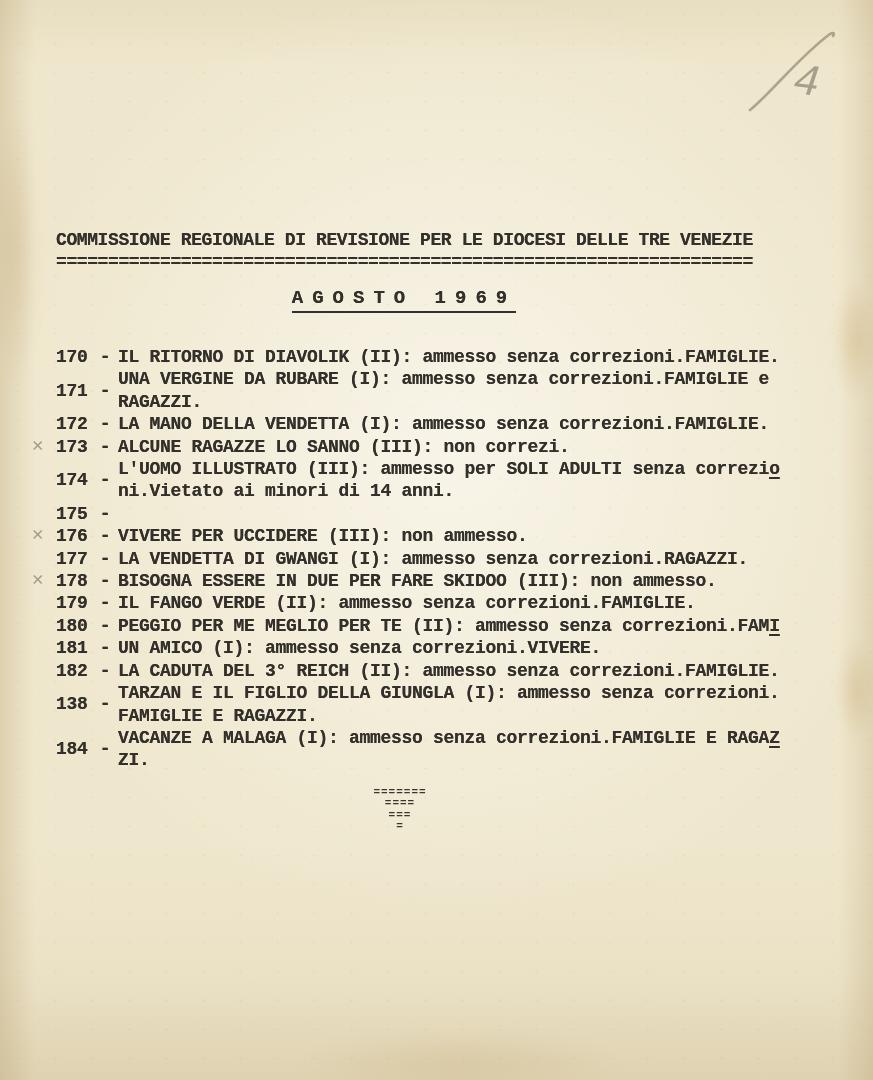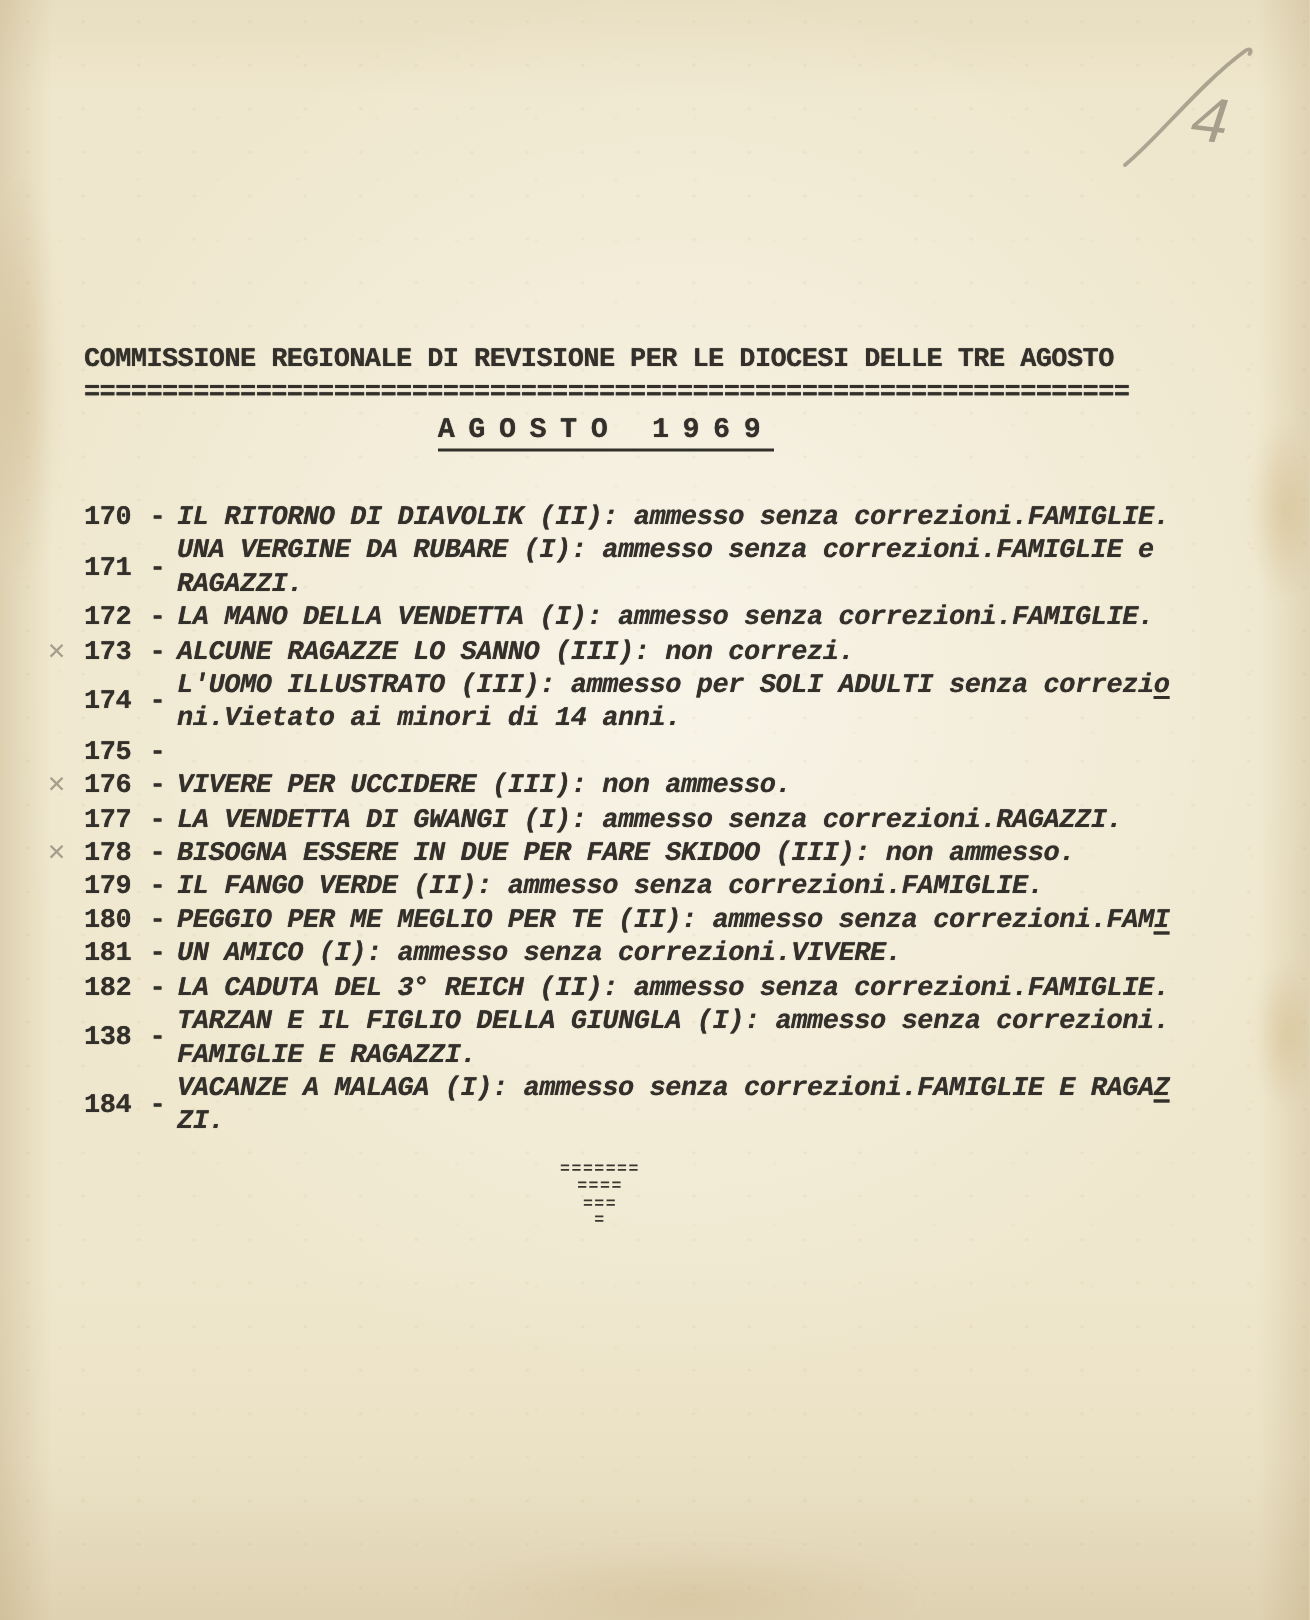--- a/index.html
+++ b/index.html
@@ -41,39 +41,39 @@
 
   .doc-title{
     font-size:18px;font-weight:700;letter-spacing:-0.4px;line-height:22px;
     white-space:nowrap;text-shadow:0 0 .6px rgba(45,40,34,.85);
   }
   .title-underline{
     font-size:18px;font-weight:700;letter-spacing:-0.4px;line-height:21px;
     white-space:nowrap;overflow:hidden;width:712px;margin-top:1px;
     text-shadow:0 0 .6px rgba(45,40,34,.85);
   }
-  .month-wrap{margin-top:1px;text-align:center;padding-right:70px;}
+  .month-wrap{margin-top:13px;text-align:center;padding-right:70px;}
   .month-title{
     display:inline-block;
     font-size:19px;font-weight:700;letter-spacing:9px;line-height:24px;
     border-bottom:2.5px solid #33302b;padding-bottom:1px;
     text-shadow:0 0 .6px rgba(45,40,34,.85);
   }
 
   .entries{margin-top:33px;margin-left:-24px;font-size:18px;font-weight:700;
     letter-spacing:-0.3px;line-height:22.4px;text-shadow:0 0 .5px rgba(45,40,34,.8);}
   .entry{display:flex;align-items:center;}
   .entry .mark{
     flex:0 0 24px;color:#a79d8c;font-size:19px;font-weight:400;
     transform:translateY(-1px);text-shadow:none;
   }
   .entry .num{flex:0 0 36px;white-space:nowrap;}
   .entry .dash{flex:0 0 26px;text-align:center;}
   .entry .text{flex:1;white-space:nowrap;}
-  .entry .text .line{white-space:nowrap;font-style:italic;}
+  .entry .text .line{white-space:nowrap;}
   .uc{text-decoration:underline;text-decoration-thickness:1.5px;text-underline-offset:3px;}
 
   .end-mark{margin-top:15px;text-align:center;padding-right:78px;
     font-size:11px;font-weight:700;line-height:11.5px;letter-spacing:1px;
     color:#3a362f;}
 </style>
 </head>
 <body>
 
 <div class="paper">
@@ -84,21 +84,21 @@
   <div class="stain s4"></div>
 
   <div class="pencil-mark">
     <svg viewBox="0 0 116 96">
       <path d="M8,84 C30,66 58,30 88,8 C91,6 93,7 91,10" fill="none" stroke="#978d7c" stroke-width="2.6" stroke-linecap="round" opacity="0.75"></path>
       <text x="52" y="68" font-size="44" fill="#978d7c" opacity="0.8" font-style="italic" transform="rotate(7 62 50)">4</text>
     </svg>
   </div>
 
   <div class="content">
-    <div class="doc-title">COMMISSIONE REGIONALE DI REVISIONE PER LE DIOCESI DELLE TRE AGOSTO</div>
+    <div class="doc-title">COMMISSIONE REGIONALE DI REVISIONE PER LE DIOCESI DELLE TRE VENEZIE</div>
     <div class="title-underline">===================================================================</div>
     <div class="month-wrap">
       <span class="month-title">AGOSTO 1969</span>
     </div>
 
     <div class="entries" id="entries">
         <div class="entry">
           <span class="mark"></span>
           <span class="num">170</span>
           <span class="dash">-</span>

